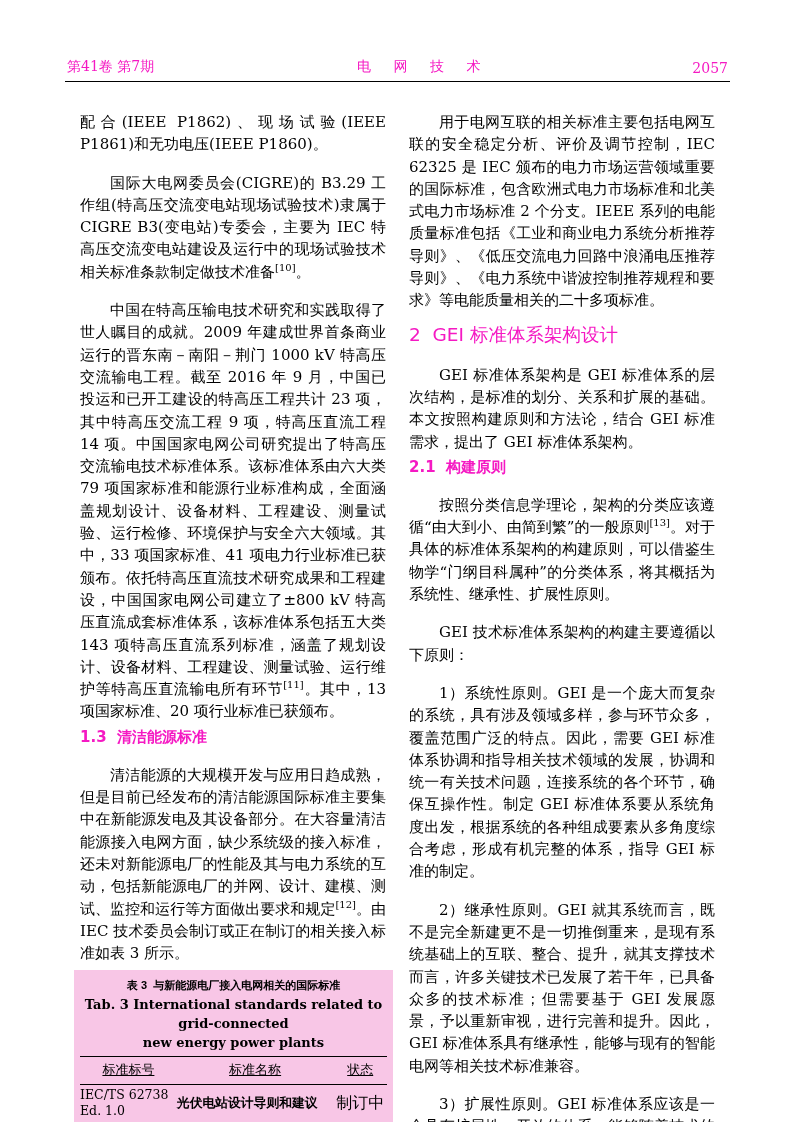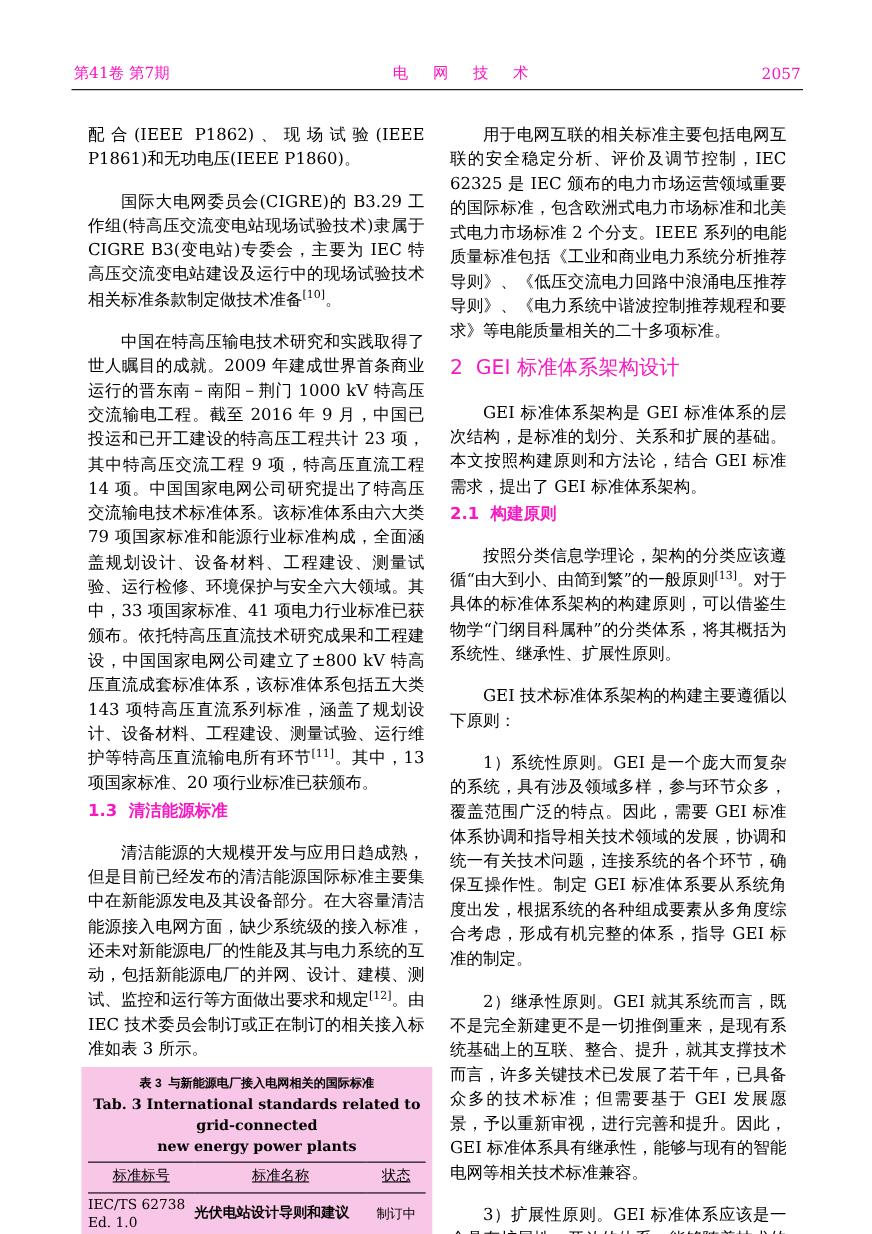--- a/index.html
+++ b/index.html
@@ -58,21 +58,21 @@
   table.std thead tr{
     border-top:1.5px solid #000;border-bottom:1px solid #000;text-decoration:underline;
   }
   table.std th{
     font-weight:normal;font-size:13px;padding:2px 0;text-align:center;
   }
   table.std tbody{border-bottom:2px solid #000;}
   table.std td{padding:2.5px 0;vertical-align:middle;line-height:16px;}
   td.cid{white-space:pre-line;width:94px;}
   td.cnm{width:152px;padding-left:6px;font-size:12.8px;font-weight:bold;}
-  td.cst{width:52px;text-align:center;font-size:12px;}
+  td.cst{width:52px;text-align:center;font-size:16px;}
 </style>
 </head>
 <body>
 
 <div class="page">
 
   <div class="run-head">
     <span class="rh-left">第41卷 第7期</span>
     <span class="center">电 网 技 术</span>
     <span class="rh-right">2057</span>

